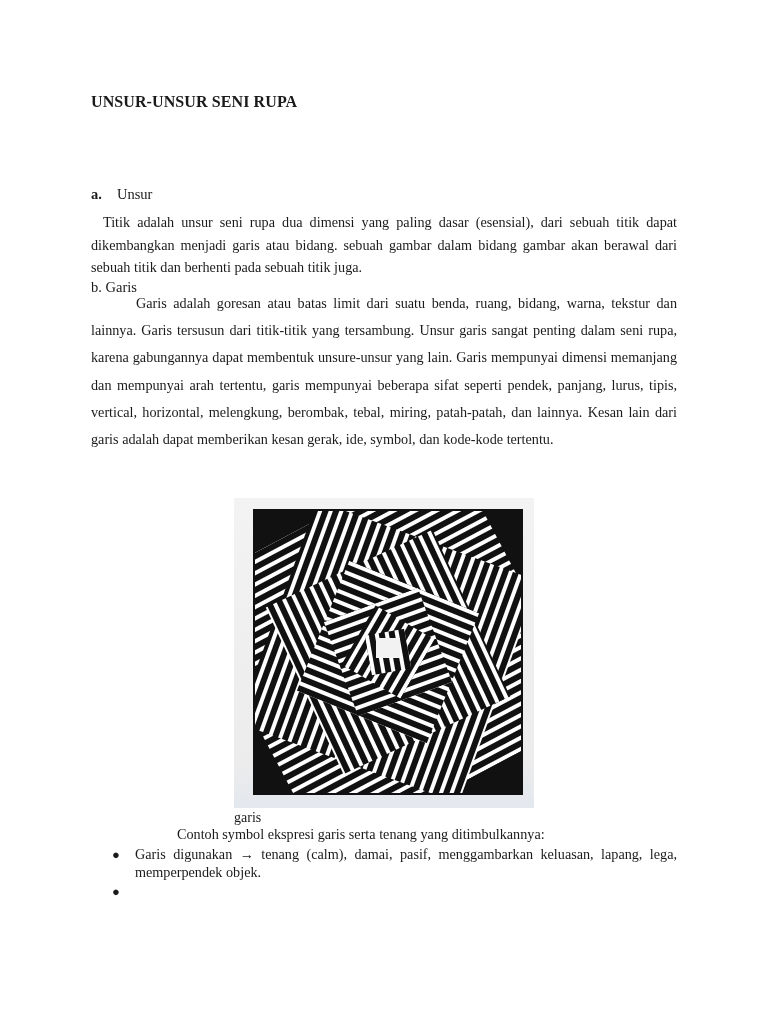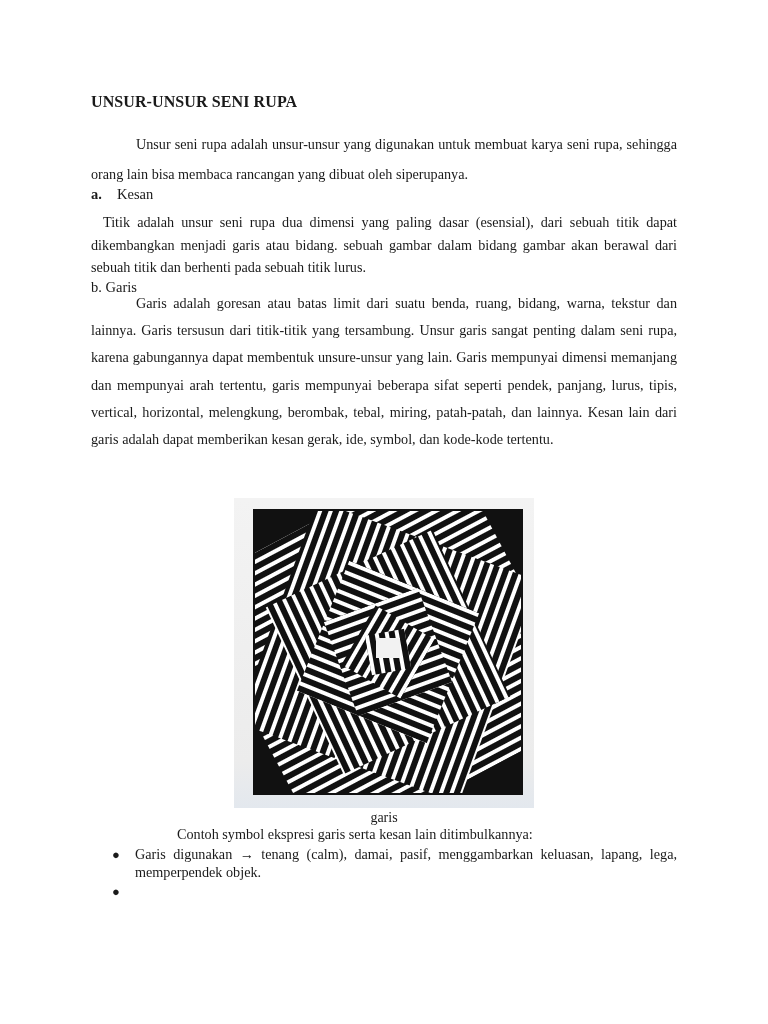--- a/index.html
+++ b/index.html
@@ -26,47 +26,46 @@
   .p-titik { top: 211px; line-height: 22.5px; text-indent: 12px; }
   .heading-b { position: absolute; left: 91px; top: 279px; font-size: 14.5px; font-weight: normal; }
   .p-garis { top: 290px; line-height: 27.2px; text-indent: 45px; }
   .figure {
     position: absolute; left: 234px; top: 498px; width: 300px; height: 310px;
     background: linear-gradient(180deg, #f3f3f3 0%, #ececec 85%, #e3e8ee 100%);
   }
   .figure svg { position: absolute; left: 0; top: 0; }
   .caption {
     position: absolute; left: 234px; width: 300px; top: 810px;
-    text-align: center; font-size: 14px;
+    text-align: left; font-size: 14px;
   }
   .intro-list {
     position: absolute; left: 177px; top: 826px; font-size: 14.2px;
   }
   .bullets {
     position: absolute; left: 91px; top: 846px; width: 586px;
     margin: 0; padding: 0; list-style: none; font-size: 14.2px; line-height: 17.5px;
   }
   .bullets li { position: relative; padding-left: 44px; text-align: justify; margin-bottom: 2px; }
   .bullets .dot {
     position: absolute; left: 21px; top: 0; font-size: 13px;
   }
 </style>
 </head>
 <body>
 
 <div class="page">
   <div class="title">UNSUR-UNSUR SENI RUPA</div>
 
-  <div class="para p-intro">Unsur seni rupa adalah unsur-unsur yang digunakan untuk membuat karya seni rupa, sehingga orang lain bisa membaca rancangan yang dibuat oleh siperupanya.</div>
 
   <div class="heading-a">
-    <span class="lbl">a.</span><span>Kesan</span>
+    <span class="lbl">a.</span><span>Unsur</span>
   </div>
 
-  <div class="para p-titik">Titik adalah unsur seni rupa dua dimensi yang paling dasar (esensial), dari sebuah titik dapat dikembangkan menjadi garis atau bidang. sebuah gambar dalam bidang gambar akan berawal dari sebuah titik dan berhenti pada sebuah titik lurus.</div>
+  <div class="para p-titik">Titik adalah unsur seni rupa dua dimensi yang paling dasar (esensial), dari sebuah titik dapat dikembangkan menjadi garis atau bidang. sebuah gambar dalam bidang gambar akan berawal dari sebuah titik dan berhenti pada sebuah titik juga.</div>
 
   <div class="heading-b">b. Garis</div>
 
   <div class="para p-garis">Garis adalah goresan atau batas limit dari suatu benda, ruang, bidang, warna, tekstur dan lainnya. Garis tersusun dari titik-titik yang tersambung. Unsur garis sangat penting dalam seni rupa, karena gabungannya dapat membentuk unsure-unsur yang lain. Garis mempunyai dimensi memanjang dan mempunyai arah tertentu, garis mempunyai beberapa sifat seperti pendek, panjang, lurus, tipis, vertical, horizontal, melengkung, berombak, tebal, miring, patah-patah, dan lainnya. Kesan lain dari garis adalah dapat memberikan kesan gerak, ide, symbol, dan kode-kode tertentu.</div>
 
   <div class="figure">
     <svg width="300" height="310" viewBox="0 0 300 310">
       <defs>
         <clipPath id="sq">
             <rect x="20" y="12" width="268" height="284"></rect>
@@ -89,21 +88,21 @@
           <rect x="-20" y="-20" width="40" height="40" fill="url(#stripes)" transform="rotate(-190)"></rect>
           <rect x="-12" y="-14" width="24" height="20" fill="#f2f2f2"></rect>
         </g>
       </g>
       <rect x="20" y="12" width="268" height="284" fill="none" stroke="#111" stroke-width="2"></rect>
     </svg>
   </div>
 
   <div class="caption">garis</div>
 
-  <div class="intro-list">Contoh symbol ekspresi garis serta kesan lain ditimbulkannya:</div>
+  <div class="intro-list">Contoh symbol ekspresi garis serta tenang yang ditimbulkannya:</div>
 
   <ul class="bullets">
     <li>
       <span class="dot">●</span>
       <span>Garis digunakan → tenang (calm), damai, pasif, menggambarkan keluasan, lapang, lega, memperpendek objek.</span>
     </li>
     <li>
       <span class="dot">●</span>
     </li>
   </ul>

